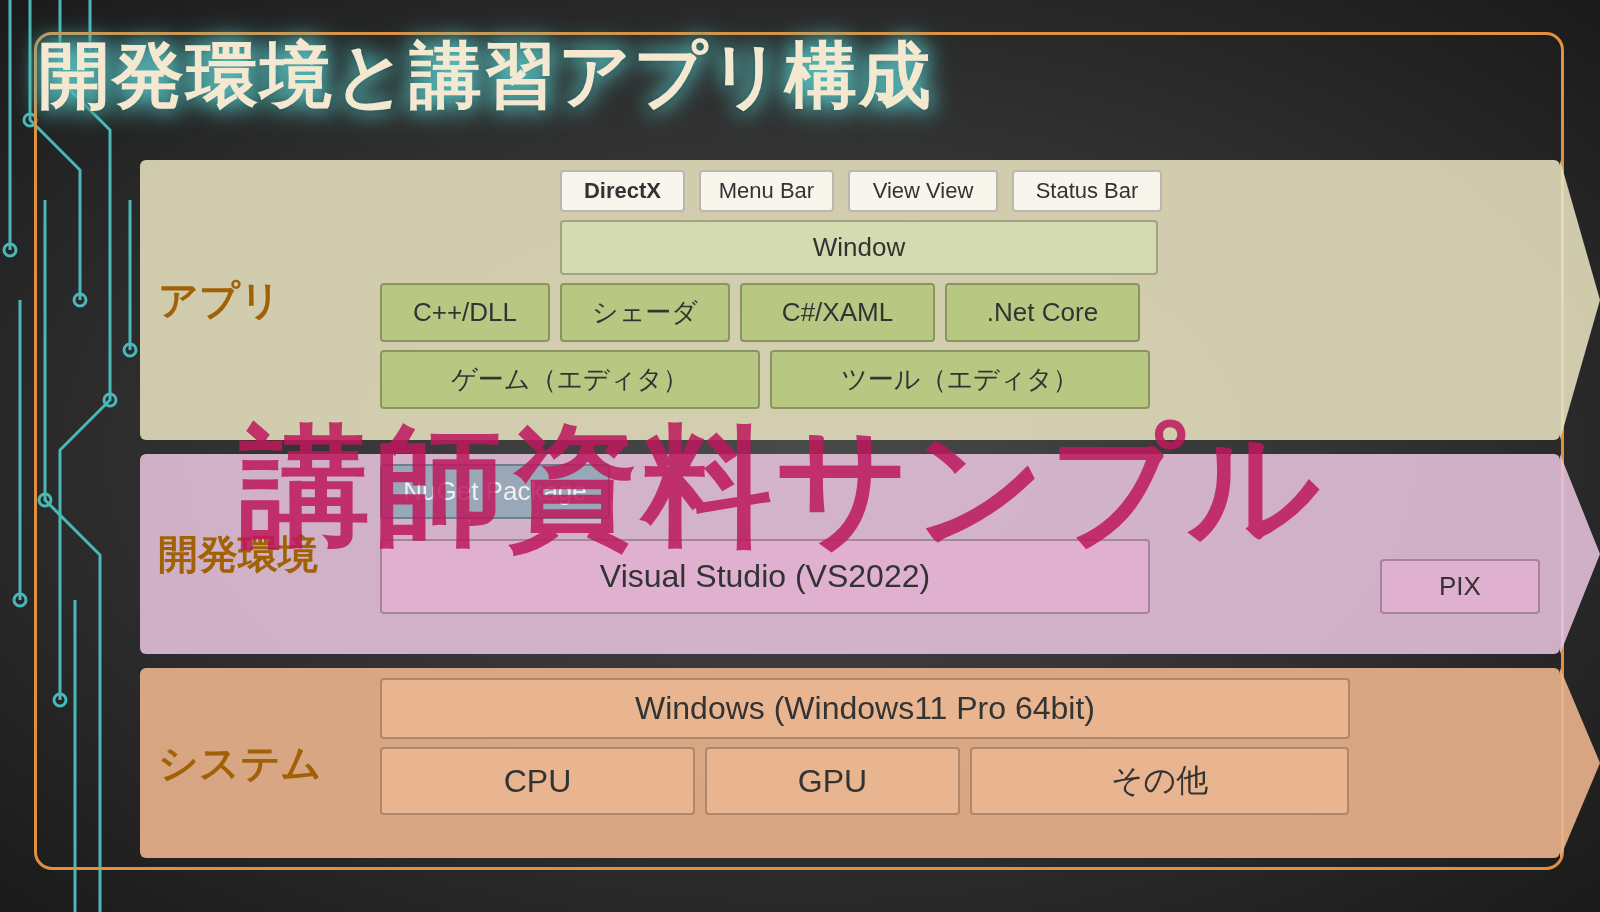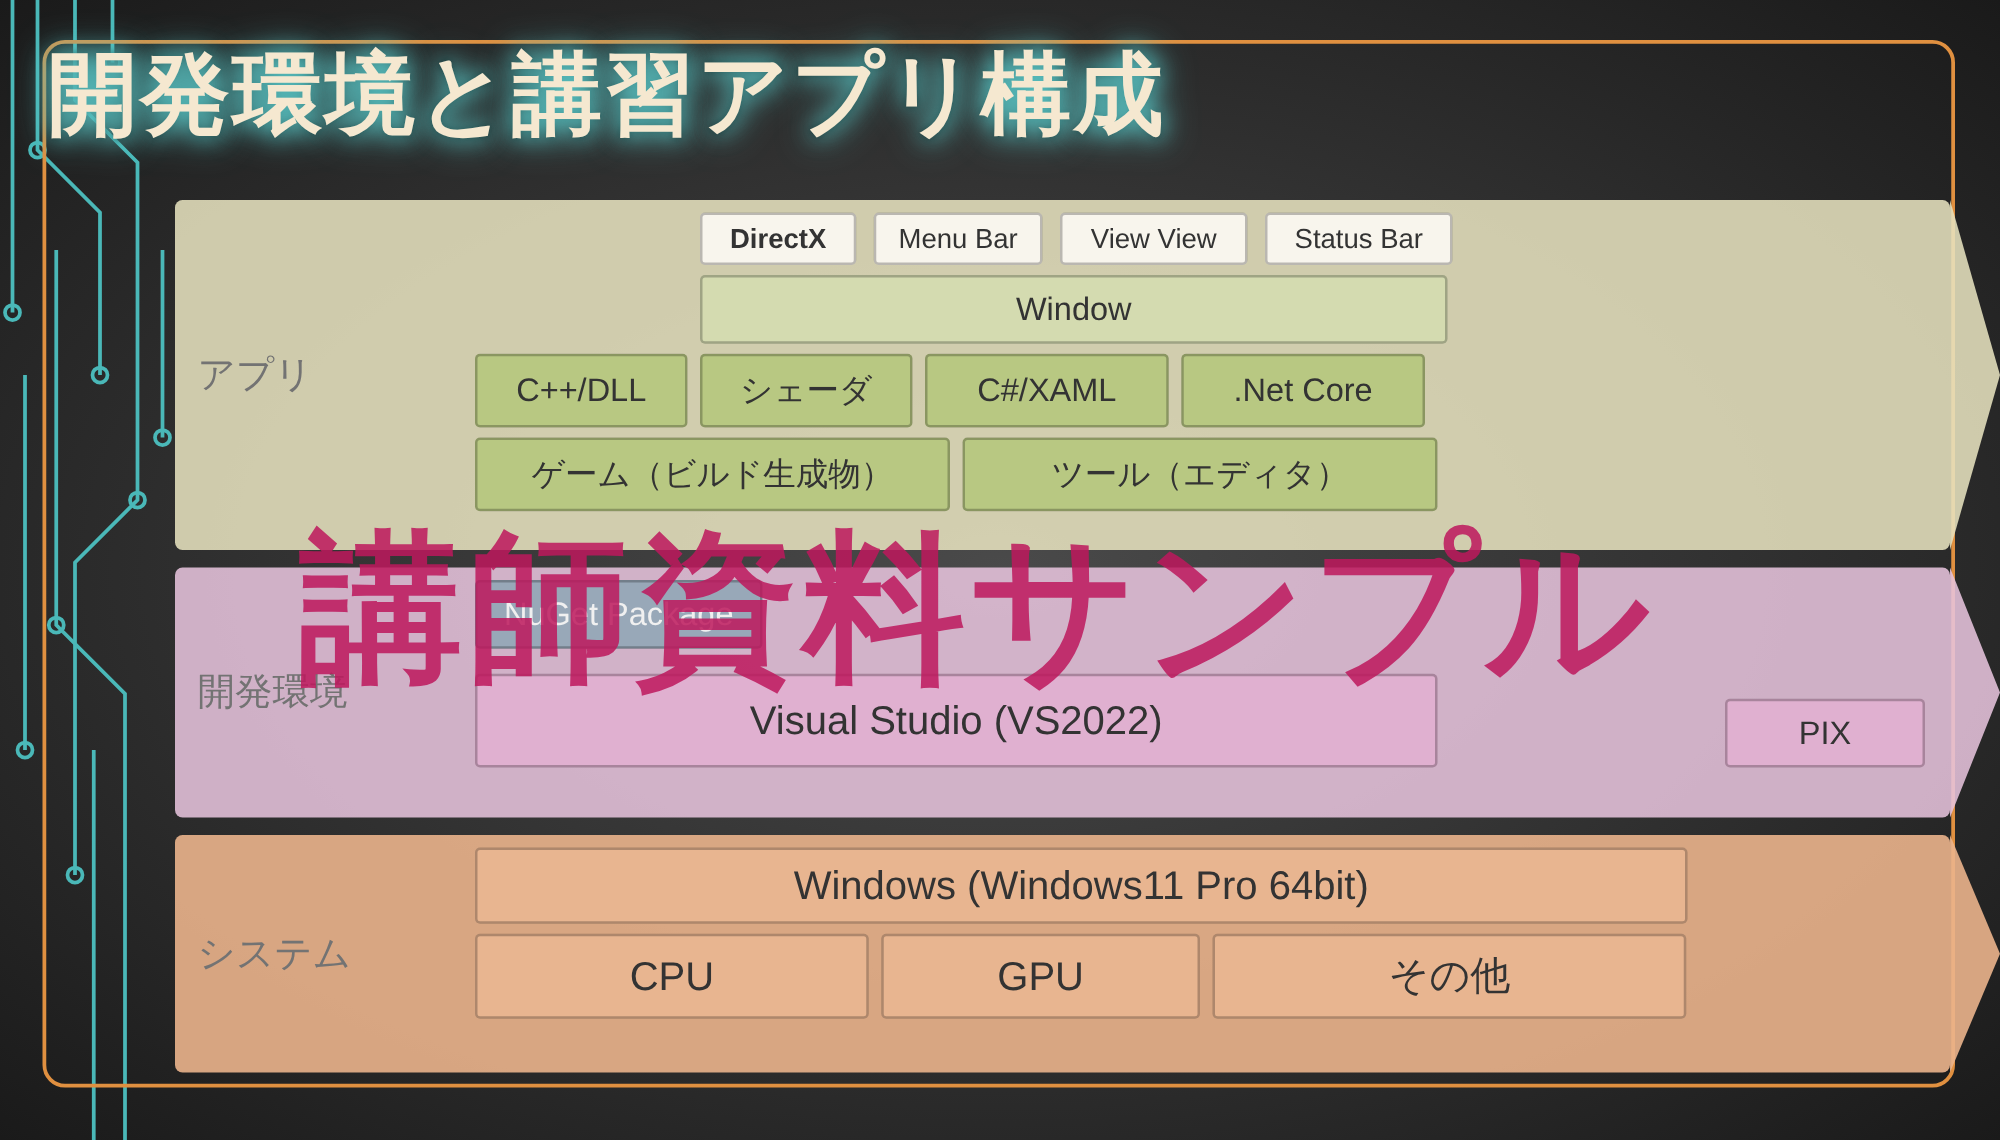--- a/index.html
+++ b/index.html
@@ -64,24 +64,24 @@
 .layer.dev { background: rgba(230, 195, 220, 0.88); height: 200px; }
 .layer.dev .layer-arrow { border-width: 100px 0 100px 40px; border-color: transparent transparent transparent rgba(230, 195, 220, 0.88); }
 .layer.sys { background: rgba(235, 180, 140, 0.9); height: 190px; }
 .layer.sys .layer-arrow { border-width: 95px 0 95px 40px; border-color: transparent transparent transparent rgba(235, 180, 140, 0.9); }
 
 .layer-label {
   position: absolute;
   left: 18px;
   top: 50%;
   transform: translateY(-50%);
-  font-size: 30px;
-  color: #737373;
+  font-size: 40px;
+  color: #a16207;
   font-family: "Yu Gothic", "Meiryo", sans-serif;
-  font-weight: 400;
+  font-weight: 700;
   width: 180px;
 }
 .layer-content {
   position: absolute;
   left: 240px;
   right: 20px;
   top: 10px;
   bottom: 10px;
 }
 .row { display: flex; gap: 10px; margin-bottom: 8px; }
@@ -161,21 +161,21 @@
       <div class="row" style="margin-left:180px;">
         <div class="block green-lt" style="width:598px;">Window</div>
       </div>
       <div class="row">
         <div class="block green" style="width:170px;">C++/DLL</div>
         <div class="block green" style="width:170px;">シェーダ</div>
         <div class="block green" style="width:195px;">C#/XAML</div>
         <div class="block green" style="width:195px;">.Net Core</div>
       </div>
       <div class="row">
-        <div class="block green" style="width:380px;">ゲーム（ビルド生成物）</div>
+        <div class="block green" style="width:380px;">ゲーム（エディタ）</div>
         <div class="block green" style="width:380px;font-family:Liberation Serif, serif;">ツール（エディタ）</div>
       </div>
     </div>
   </div>
 
   <div class="layer dev">
     <div class="layer-arrow"></div>
     <div class="layer-label">開発環境</div>
     <div class="layer-content">
       <div class="row">

